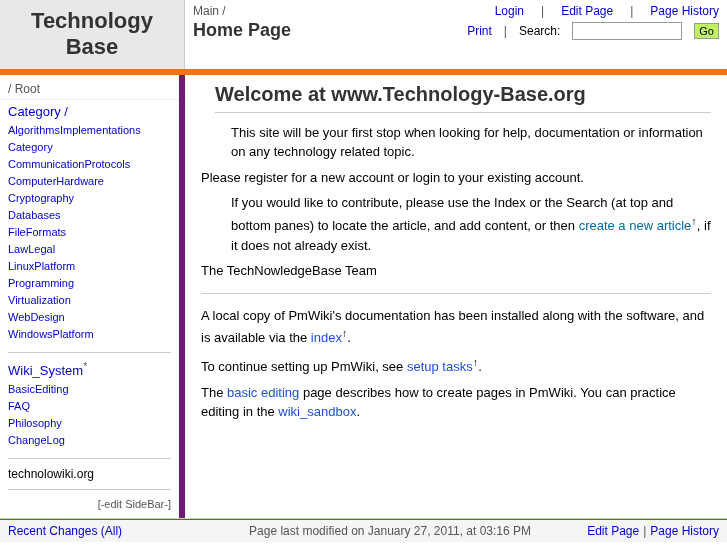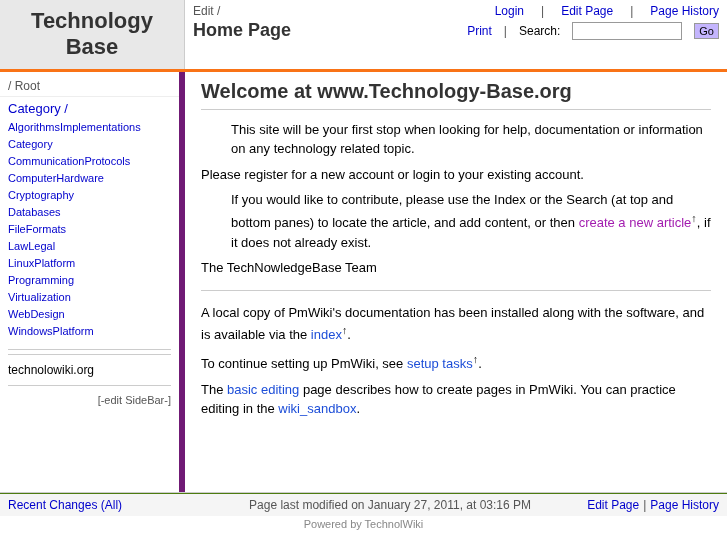--- a/index.html
+++ b/index.html
@@ -1,31 +1,31 @@
 <!DOCTYPE html>
 <html><head>
   <meta charset="utf-8">
   <style>
     * { margin: 0; padding: 0; box-sizing: border-box; }
     body { font-family: Arial, sans-serif; font-size: 13px; color: #000; background: #fff; width: 727px; }
 
     
-    #header { display: flex; align-items: stretch; border-bottom: 3px solid #f97316; }
+    #header { display: flex; align-items: stretch; border-bottom: 6px solid #f97316; }
     #site-title-area { width: 185px; min-width: 185px; background: #e8e8e8; border-right: 1px solid #ccc; display: flex; align-items: center; justify-content: center; padding: 8px; }
     #site-title { font-size: 22px; font-weight: bold; color: #333; text-align: center; line-height: 1.2; }
     #header-right { flex: 1; display: flex; flex-direction: column; padding: 4px 8px; }
     #header-top { display: flex; justify-content: space-between; align-items: flex-start; }
     #breadcrumb-area { font-size: 12px; color: #555; }
     #page-title-main { font-size: 18px; font-weight: bold; color: #333; margin-top: 2px; }
     #header-links { display: flex; flex-direction: column; align-items: flex-end; font-size: 12px; }
     #header-links-top { display: flex; gap: 17px; align-items: center; }
     #header-links-top a, #header-links-bottom a { color: #00c; text-decoration: none; }
     #header-links-bottom { display: flex; gap: 12px; align-items: center; margin-top: 4px; }
     #search-input { border: 1px solid #999; font-size: 12px; padding: 1px 3px; width: 110px; }
-    #go-button { border: 1px solid #999; background: #c4b5fd; font-size: 11px; padding: 1px 4px; cursor: pointer; }
+    #go-button { border: 1px solid #999; background: #bef264; font-size: 11px; padding: 1px 4px; cursor: pointer; }
     .pipe { color: #555; }
 
     
     #layout { display: flex; min-height: 420px; }
 
     
     #sidebar { width: 185px; min-width: 185px; border-right: 6px solid #701a75; padding: 4px 0; font-size: 13px; }
     #sidebar-root { padding: 3px 8px; font-size: 12px; color: #555; border-bottom: 1px solid #eee; }
     .sidebar-section { margin: 0; }
     .sidebar-section-header { padding: 4px 8px 2px 8px; font-size: 13px; }
@@ -35,26 +35,26 @@
     .sidebar-items li { padding: 1px 0; }
     .sidebar-items li a { color: #00c; text-decoration: none; font-size: 11px; }
     .sidebar-divider { border: none; border-top: 1px solid #ccc; margin: 4px 8px; }
     .sidebar-external { padding: 4px 8px; font-size: 12px; }
     .sidebar-external a { color: #000000; text-decoration: none; }
     .sidebar-edit-link { text-align: right; padding: 4px 8px; font-size: 11px; color: #555; }
     .sidebar-edit-link a { color: #555; text-decoration: none; }
 
     
     #main-content { flex: 1; padding: 8px 16px; }
-    #main-content h1 { font-size: 20px; font-weight: bold; color: #333; margin-bottom: 10px; border-bottom: 1px solid #ccc; padding-bottom: 6px; }
+    #main-content h1 { font-size: 20px; font-weight: bold; color: #333; margin-bottom: 10px; border-bottom: 1px solid #ccc; padding-bottom: 6px; margin-left: 14px; }
     .content-para { margin: 6px 0; line-height: 1.5; }
     .content-para a { color: #1d4ed8; text-decoration: none; }
     .content-divider { border: none; border-top: 1px solid #ccc; margin: 12px 0; }
     .indent-para { margin: 6px 0 6px 30px; line-height: 1.5; }
-    .indent-para a { color: #a21caf; text-decoration: none; }
+    .indent-para a { color: #0369a1; text-decoration: none; }
 
     
     #footer { border-top: 1px solid #4d7c0f; display: flex; align-items: center; padding: 4px 8px; font-size: 12px; background: #f5f5f5; }
     #footer-left { width: 185px; min-width: 185px; }
     #footer-left a { color: #00c; text-decoration: none; }
     #footer-center { flex: 1; text-align: center; color: #555; }
     #footer-right { display: flex; gap: 4px; align-items: center; }
     #footer-right a { color: #00c; text-decoration: none; }
     #footer-wrapper { border-top: 1px solid #ccc; }
     #footer-row2 { text-align: center; font-size: 11px; color: #888; padding: 2px 0 4px 0; }
@@ -63,21 +63,21 @@
 <body>
 
 <div id="header">
   <div id="site-title-area">
     <div id="site-title">Technology Base</div>
   </div>
   <div id="header-right">
     <div id="header-top">
       <div>
         <div id="breadcrumb-area">
-          <span>Edit /</span>
+          <span>Main /</span>
         </div>
         <div id="page-title-main">Home Page</div>
       </div>
       <div id="header-links">
         <div id="header-links-top">
           <a href="#">Login</a>
           <span class="pipe"> | </span>
           <a href="#">Edit Page</a>
           <span class="pipe"> | </span>
           <a href="#">Page History</a>
@@ -112,20 +112,31 @@
         <li><a href="#">FileFormats</a></li>
         <li><a href="#">LawLegal</a></li>
         <li><a href="#">LinuxPlatform</a></li>
         <li><a href="#">Programming</a></li>
         <li><a href="#">Virtualization</a></li>
         <li><a href="#">WebDesign</a></li>
         <li><a href="#">WindowsPlatform</a></li>
       </ul>
     </div>
     <hr class="sidebar-divider">
+    <div class="sidebar-section">
+      <div class="sidebar-section-header">
+        <a href="#">Wiki_System</a><sup class="edit-link">*</sup>
+      </div>
+      <ul class="sidebar-items">
+        <li><a href="#">BasicEditing</a></li>
+        <li><a href="#">FAQ</a></li>
+        <li><a href="#">Philosophy</a></li>
+        <li><a href="#">ChangeLog</a></li>
+      </ul>
+    </div>
     <hr class="sidebar-divider">
     <div class="sidebar-external">
       <a href="#">technolowiki.org</a>
     </div>
     <hr class="sidebar-divider">
     <div class="sidebar-edit-link">
       <a href="#">[-edit SideBar-]</a>
     </div>
   </div>
 

